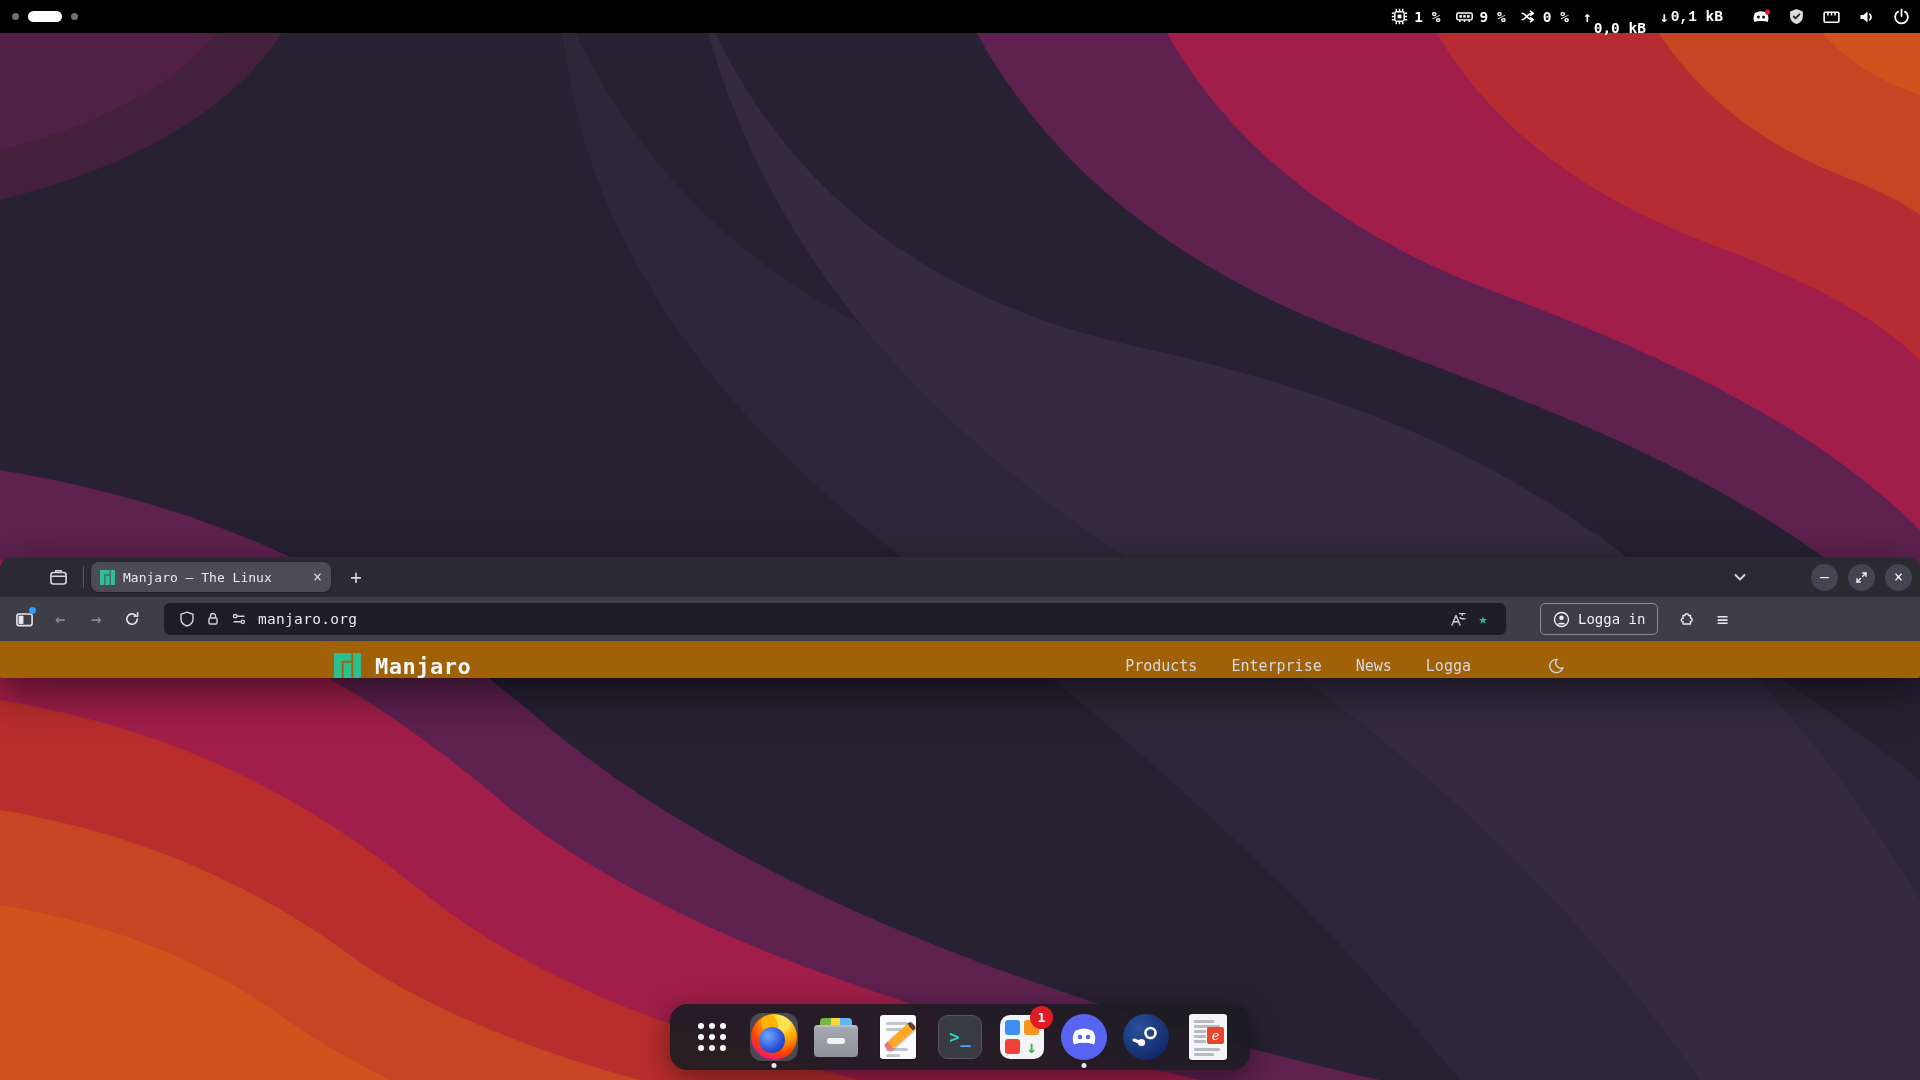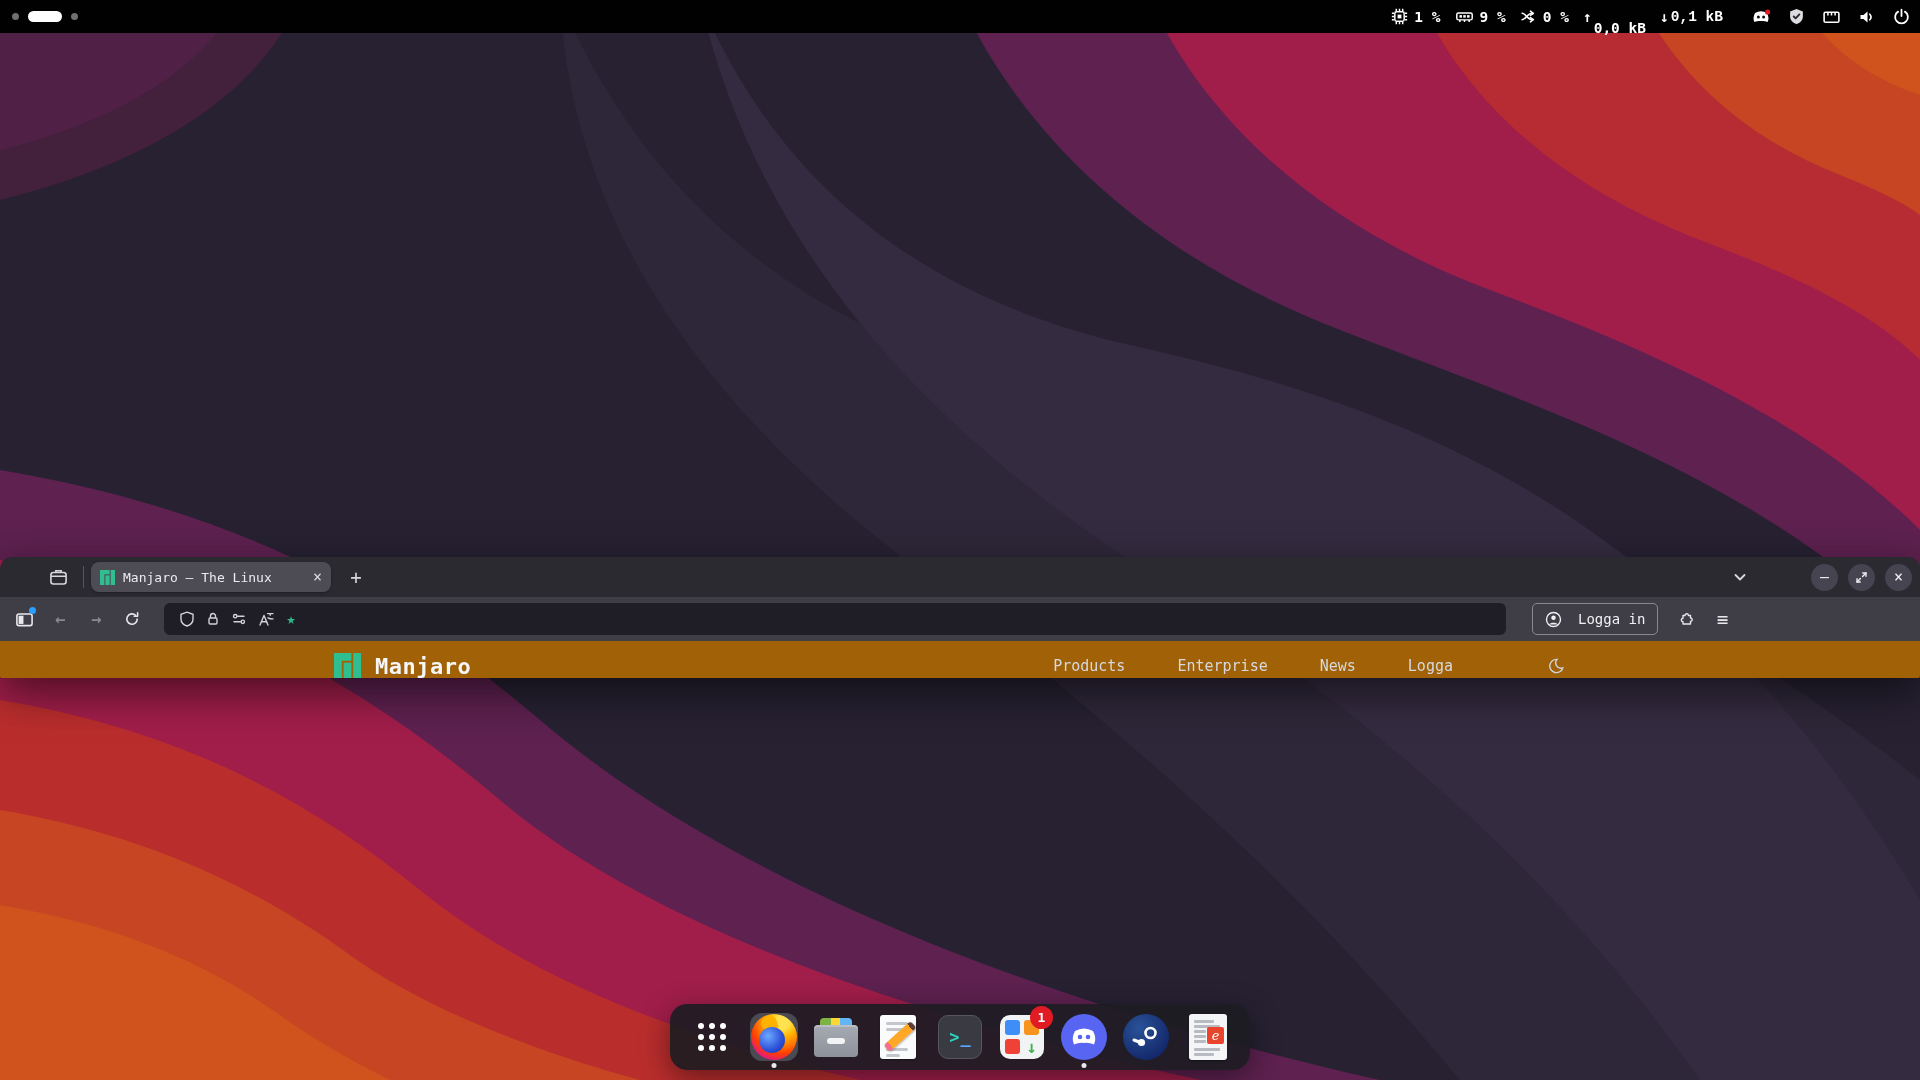--- a/index.html
+++ b/index.html
@@ -41,29 +41,29 @@
 
   .navbar{height:44px;background:#3f3e47;display:flex;align-items:center;padding:0 8px;box-sizing:border-box;gap:4px;}
   .nbtn{width:32px;height:32px;border-radius:6px;display:flex;align-items:center;justify-content:center;cursor:pointer;position:relative;flex:none;}
   .arr{font-size:17px;color:#8a8992;font-weight:700;}
   .bluedot{position:absolute;top:4px;right:4px;width:7px;height:7px;border-radius:50%;background:#2b9fff;}
   .urlbar{flex:none;width:1342px;height:32px;margin-left:12px;background:#1f1e26;border-radius:6px;
     display:flex;align-items:center;padding:0 10px;box-sizing:border-box;cursor:text;}
   .ubtn{width:26px;height:26px;display:flex;align-items:center;justify-content:center;cursor:pointer;border-radius:4px;flex:none;}
   .urltext{margin-left:6px;font-size:14.5px;color:#e9e9ee;letter-spacing:.3px;flex:1;}
   .star{color:#2eb98a;font-size:15px;}
-  .loginbtn{margin-left:22px;height:30px;border:1px solid #8a8992;border-radius:5px;display:flex;align-items:center;
-    gap:16px;padding:0 12px;color:#f0f0f3;font-size:14px;cursor:pointer;flex:none;background:transparent;text-align:right;}
+  .loginbtn{margin-left:30px;height:30px;border:1px solid #8a8992;border-radius:5px;display:flex;align-items:center;
+    gap:8px;padding:0 12px;color:#f0f0f3;font-size:14px;cursor:pointer;flex:none;background:transparent;text-align:right;}
   .menu{font-size:19px;color:#e8e8ec;}
 
   .page{height:37px;background:#a16207;overflow:hidden;position:relative;}
   .phead{display:flex;align-items:center;height:30px;margin-top:10px;padding:0 352px 0 334px;}
   .brandwrap{display:flex;align-items:center;gap:14px;cursor:pointer;}
   .brand{font-size:22px;font-weight:700;color:#f5f6f8;letter-spacing:.5px;}
-  .pnav{margin-left:auto;display:flex;align-items:center;gap:52px;}
+  .pnav{margin-left:auto;display:flex;align-items:center;gap:34px;}
   .pnav a{color:#d5d9df;font-size:15px;text-decoration:none;cursor:pointer;}
   .moon{margin-left:44px;display:flex;align-items:center;cursor:pointer;}
 
   
   .dock{position:absolute;left:50%;transform:translateX(-50%);bottom:10px;width:580px;height:66px;
     background:rgba(28,28,34,.92);border-radius:17px;display:flex;align-items:center;justify-content:center;
     gap:14px;z-index:25;box-shadow:0 8px 30px rgba(0,0,0,.45);}
   .ditem{position:relative;width:48px;height:48px;display:flex;align-items:center;justify-content:center;cursor:pointer;}
   .ditem.active{background:#4a4a52;border-radius:12px;}
   .run-dot{position:absolute;bottom:-7px;left:50%;transform:translateX(-50%);width:5px;height:5px;border-radius:50%;background:#e8e8ec;}
@@ -299,20 +299,21 @@
           </svg>
         </span>
         <span class="ubtn">
           <svg width="16" height="16" viewBox="0 0 16 16" fill="none" stroke="#d2d2d8" stroke-width="1.4" stroke-linecap="round">
             <circle cx="4.2" cy="5.2" r="1.7"></circle>
               <path d="M6.6 5.2 H13"></path>
             <circle cx="11.8" cy="10.8" r="1.7"></circle>
               <path d="M3 10.8 H9.4"></path>
           </svg>
         </span>
+        <span class="urltext">manjaro.org</span>
         <span class="ubtn">
           <svg width="17" height="17" viewBox="0 0 17 17" fill="none" stroke="#d2d2d8" stroke-width="1.4" stroke-linecap="round" stroke-linejoin="round">
             <path d="M3 14 L7 4.5 L11 14"></path>
               <path d="M4.6 10.8 H9.4"></path>
             <path d="M10.5 2.6 H16"></path>
               <path d="M13.2 2.6 V4.2"></path>
               <path d="M11 6.8 C12.4 7.6 14.4 7.9 16 7.9"></path>
           </svg>
         </span>
         <span class="ubtn star">★</span>

